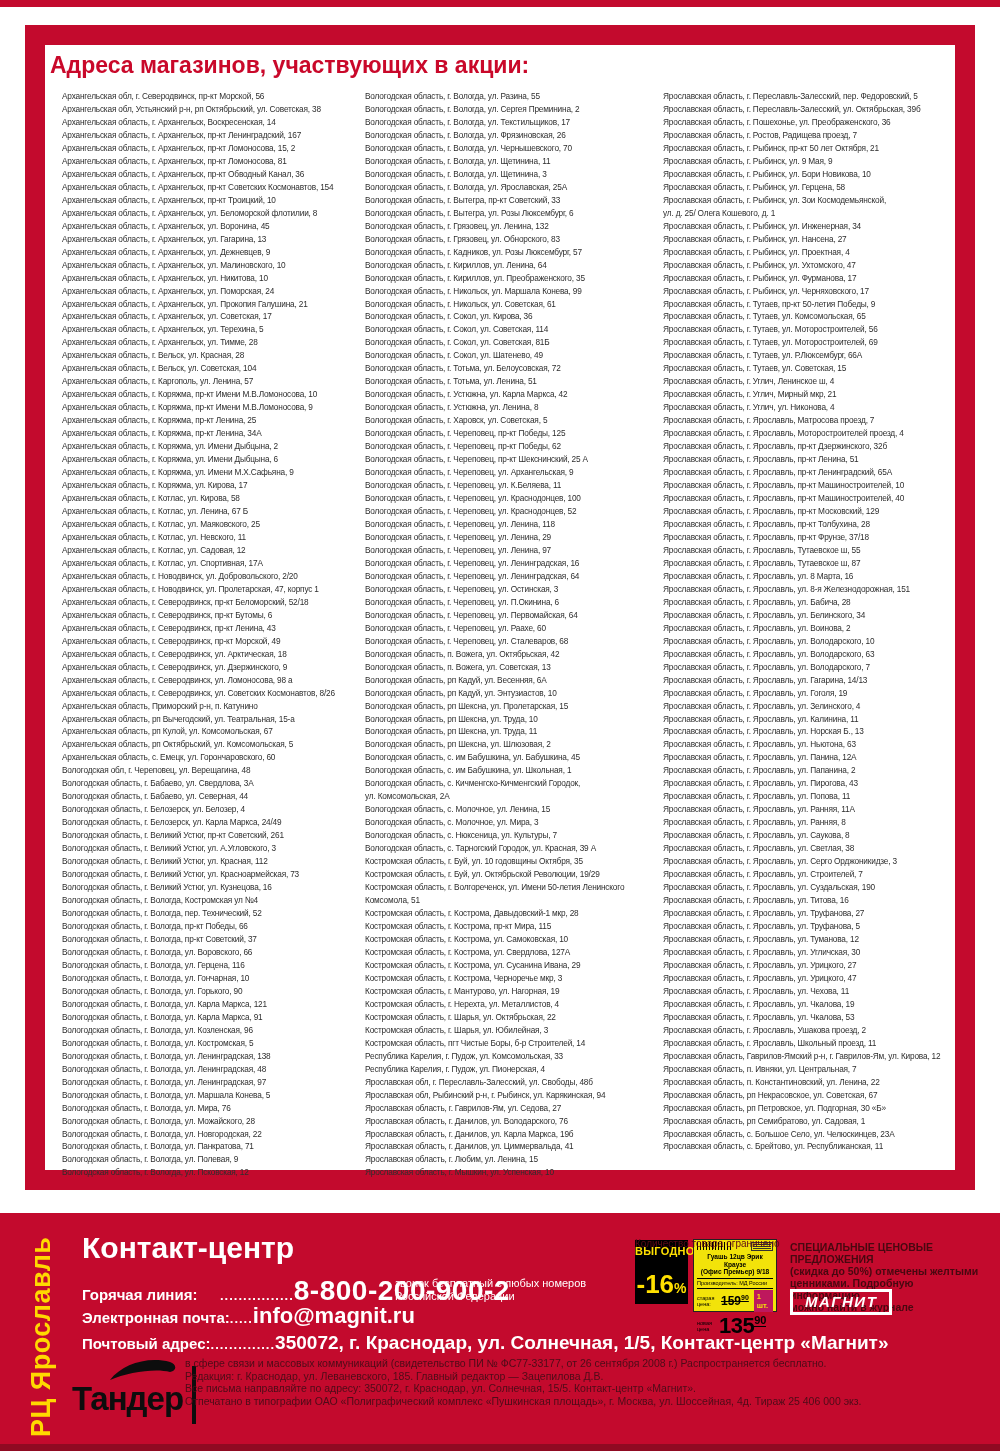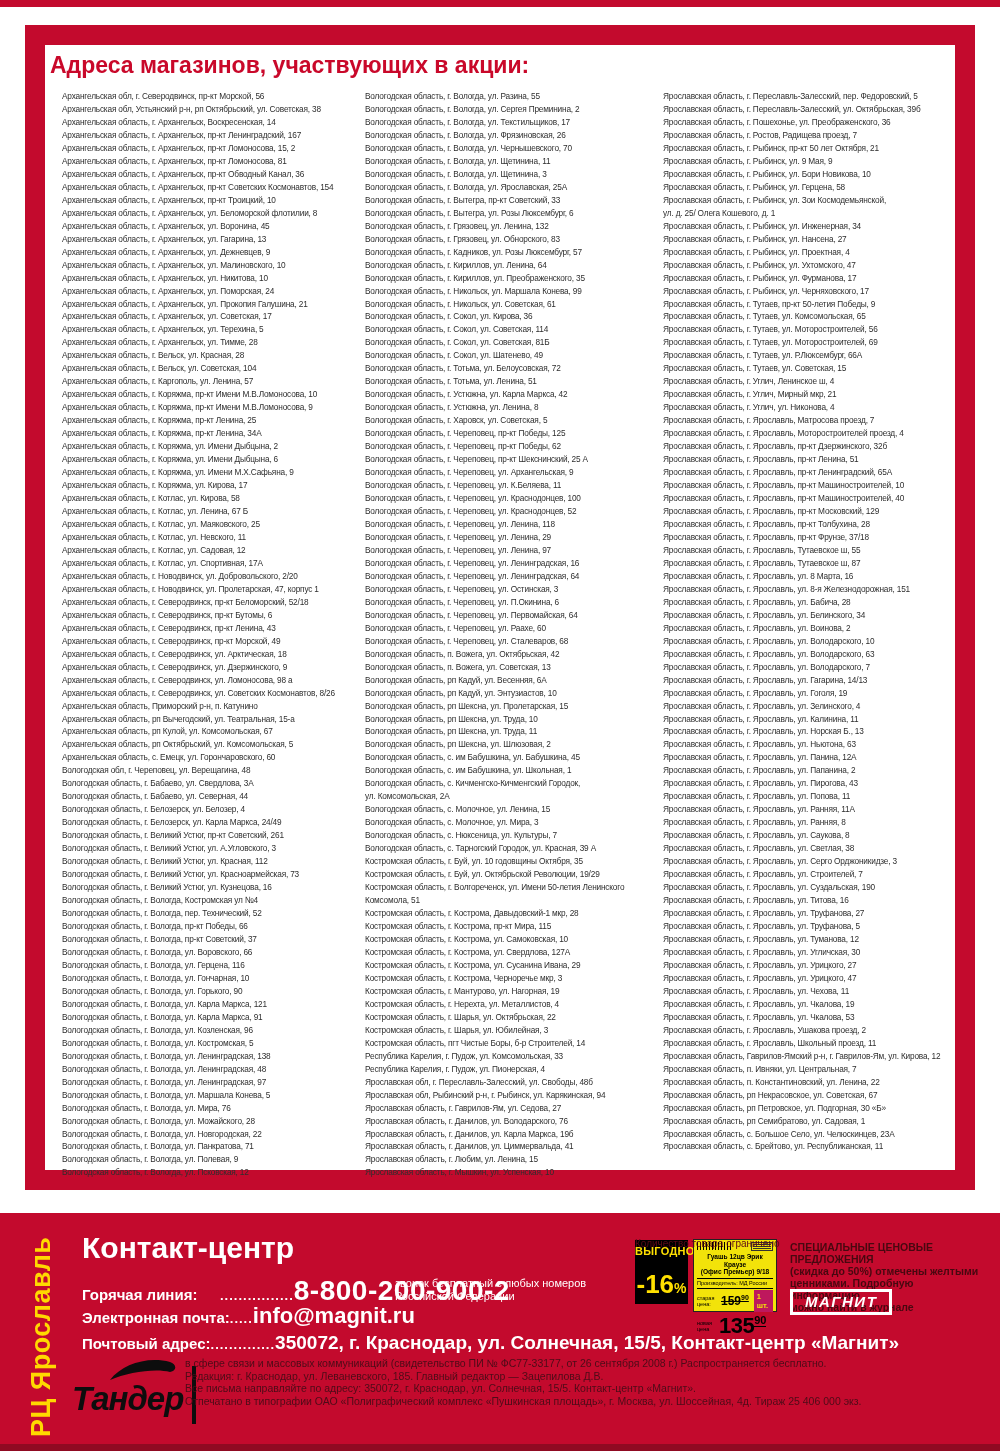--- a/index.html
+++ b/index.html
@@ -58,21 +58,21 @@
   .oldprice{font-size:12px;font-weight:bold;color:#000;text-decoration:line-through;margin-left:8px;}
   .oldprice sup{font-size:7px;}
   .unitbox{background:#be185d;color:var(--tag-yellow);font-size:7.5px;font-weight:bold;padding:2px 3px;margin-left:5px;}
   .newprice{font-size:22px;font-weight:bold;color:#000;margin-left:6px;letter-spacing:-0.5px;}
   .newprice sup{font-size:11px;border-bottom:1.5px solid #000;letter-spacing:0;}
 
   .special{position:absolute;left:790px;top:1241px;width:195px;font-size:10.5px;font-weight:bold;line-height:12px;color:#470810;}
   .magnit-logo{position:absolute;left:790px;top:1289px;border:3px solid #fff;border-radius:0;padding:1px 12px 2px 12px;color:#fff;font-size:15px;font-weight:bold;font-style:italic;letter-spacing:1.5px;}
 
   .tander{position:absolute;left:72px;top:1358px;width:110px;height:72px;color:#0d0d0d;}
-  .tander .word{position:absolute;left:0;top:22px;font-size:33px;font-weight:bold;letter-spacing:-1px;font-style:italic;}
+  .tander .word{position:absolute;left:0;top:22px;font-size:33px;font-weight:bold;letter-spacing:-1px;}
   .tander svg{position:absolute;left:36px;top:0;}
   .tander .bar{position:absolute;right:-14px;top:8px;width:4px;height:58px;background:#0d0d0d;}
 
   .imprint{position:absolute;left:185px;top:1357px;width:772px;font-size:10.5px;line-height:12.6px;color:var(--maroon);}
 </style>
 </head>
 <body>
 
 <div class="top-strip"></div>
 
@@ -359,21 +359,21 @@
 
 <div class="crow" id="row-email">
   <span class="lbl">Электронная почта:</span>
   <span class="dots">.....</span>
   <span class="val">info@magnit.ru</span>
 </div>
 
 <div class="crow" id="row-postal">
   <span class="lbl">Почтовый адрес:</span>
   <span class="dots">..............</span>
-  <span class="val">350072, г. Краснодар, ул. Солнечная, 15/5, Контакт-центр «Магнит»</span>
+  <span class="val">350072, г. Краснодар, ул. Солнечная, 1/5, Контакт-центр «Магнит»</span>
 </div>
 
 <div class="badge">
   <span class="w">ВЫГОДНО</span>
   <span class="d"><span>-16</span><span class="pc">%</span></span>
 </div>
 
 <div class="tag">
   <div class="toprow">
     <div class="barcode"></div>

